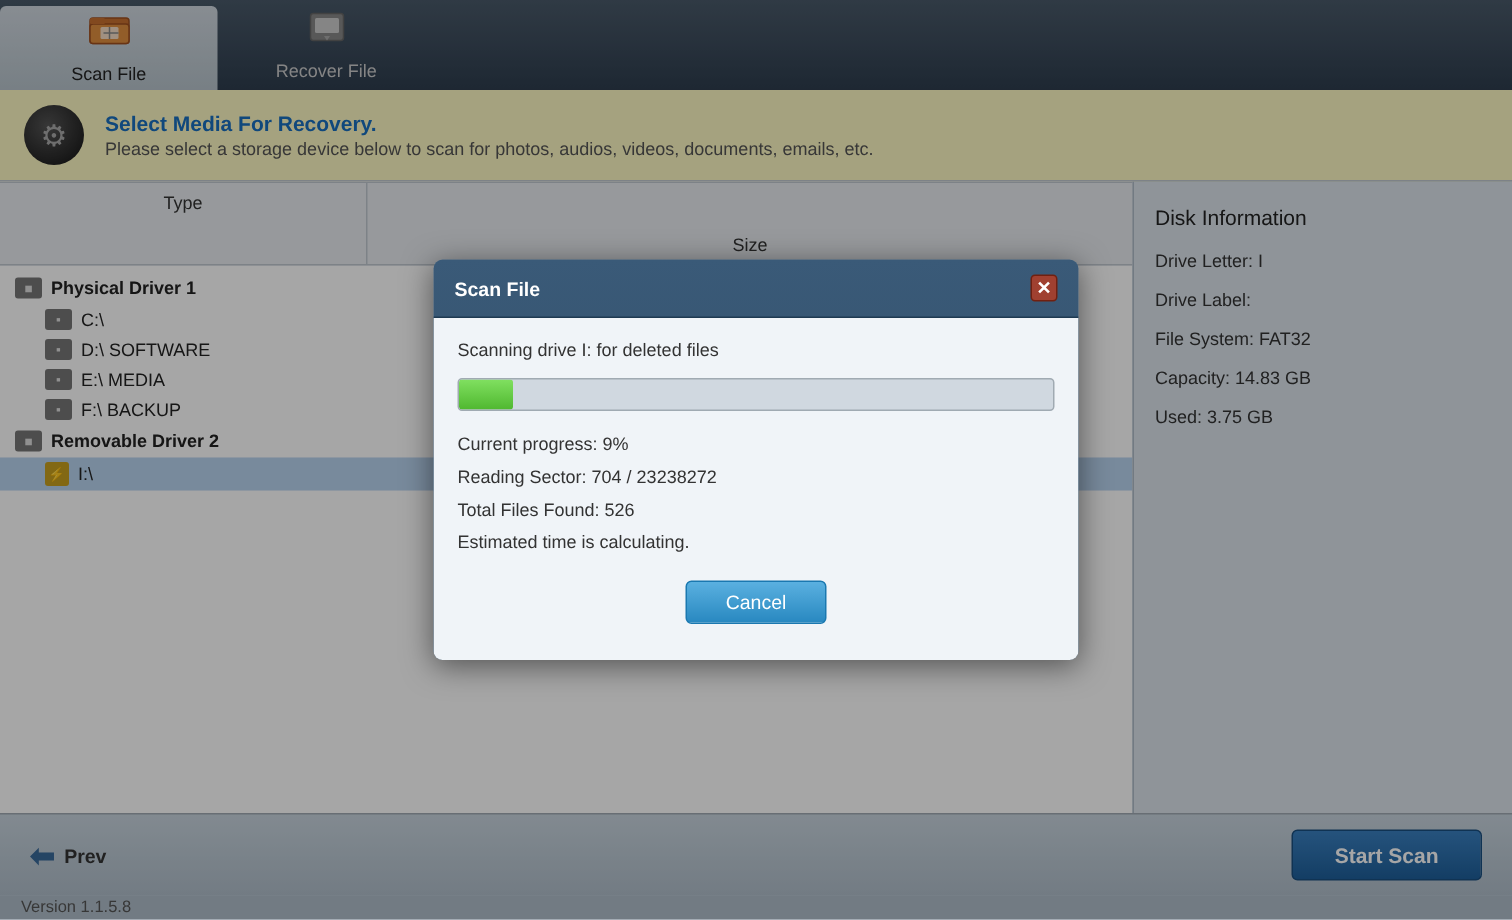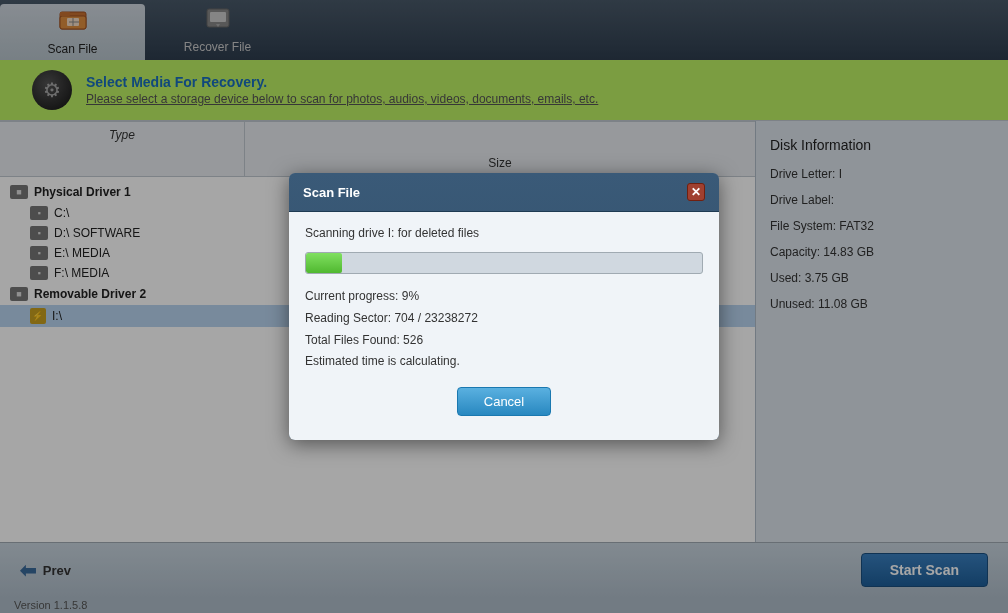--- a/index.html
+++ b/index.html
@@ -35,23 +35,23 @@
 
     
     .main-area {
       display: flex;
       flex-direction: column;
       height: 553px;
     }
 
     
     .info-bar {
-      background: #bef264;
+      background: #fef9c3;
       border-bottom: 1px solid #c0c8d0;
-      padding: 10px 32px;
+      padding: 10px 16px;
       display: flex;
       align-items: center;
       gap: 14px;
       min-height: 60px;
     }
     .info-bar-icon {
       width: 40px;
       height: 40px;
       border-radius: 50%;
       background: radial-gradient(circle at 40% 35%, #555, #111);
@@ -65,21 +65,20 @@
     }
     .info-bar-text .title {
       color: #1a6fbf;
       font-weight: bold;
       font-size: 14px;
     }
     .info-bar-text .subtitle {
       color: #555;
       font-size: 12px;
       margin-top: 2px;
-      text-decoration: underline;
     }
 
     
     .content-area {
       display: flex;
       flex: 1;
       overflow: hidden;
     }
 
     
@@ -98,21 +97,21 @@
       border-top: 1px solid #c0c8d0;
     }
     .table-col {
       padding: 6px 10px;
       font-size: 12px;
       color: #333;
       text-align: center;
       border-right: 1px solid #c0c8d0;
     }
     .table-col.name { width: 260px; }
-    .table-col.type { width: 245px; font-style: italic; }
+    .table-col.type { width: 245px; }
     .table-col.size { flex: 1; border-right: none; margin-top: 28px; }
 
     
     .file-tree {
       flex: 1;
       overflow-y: auto;
       padding: 4px 0;
     }
     .tree-group-label {
       display: flex;
@@ -363,21 +362,21 @@
         <div class="tree-item">
           <span class="hdd-icon">▪</span>
           <span>D:\ SOFTWARE</span>
         </div>
         <div class="tree-item">
           <span class="hdd-icon">▪</span>
           <span>E:\ MEDIA</span>
         </div>
         <div class="tree-item">
           <span class="hdd-icon">▪</span>
-          <span>F:\ MEDIA</span>
+          <span>F:\ BACKUP</span>
         </div>
 
         <div class="tree-group-label">
           <span class="hdd-icon">■</span>
           <span>Removable Driver 2</span>
         </div>
         <div class="tree-item selected">
           <span class="usb-icon">⚡</span>
           <span>I:\</span>
         </div>
@@ -394,23 +393,20 @@
         <span>Drive Label:</span>
       </div>
       <div class="disk-info-row">
         <span>File System: </span><span>FAT32</span>
       </div>
       <div class="disk-info-row">
         <span>Capacity: </span><span>14.83 GB</span>
       </div>
       <div class="disk-info-row">
         <span>Used: </span><span>3.75 GB</span>
-      </div>
-      <div class="disk-info-row">
-        <span>Unused: </span><span>11.08 GB</span>
       </div>
     </div>
 
   </div>
 
   <div class="bottom-bar">
     <button class="prev-btn">
       <span class="arrow">⬅</span>
       <span>Prev</span>
     </button>

